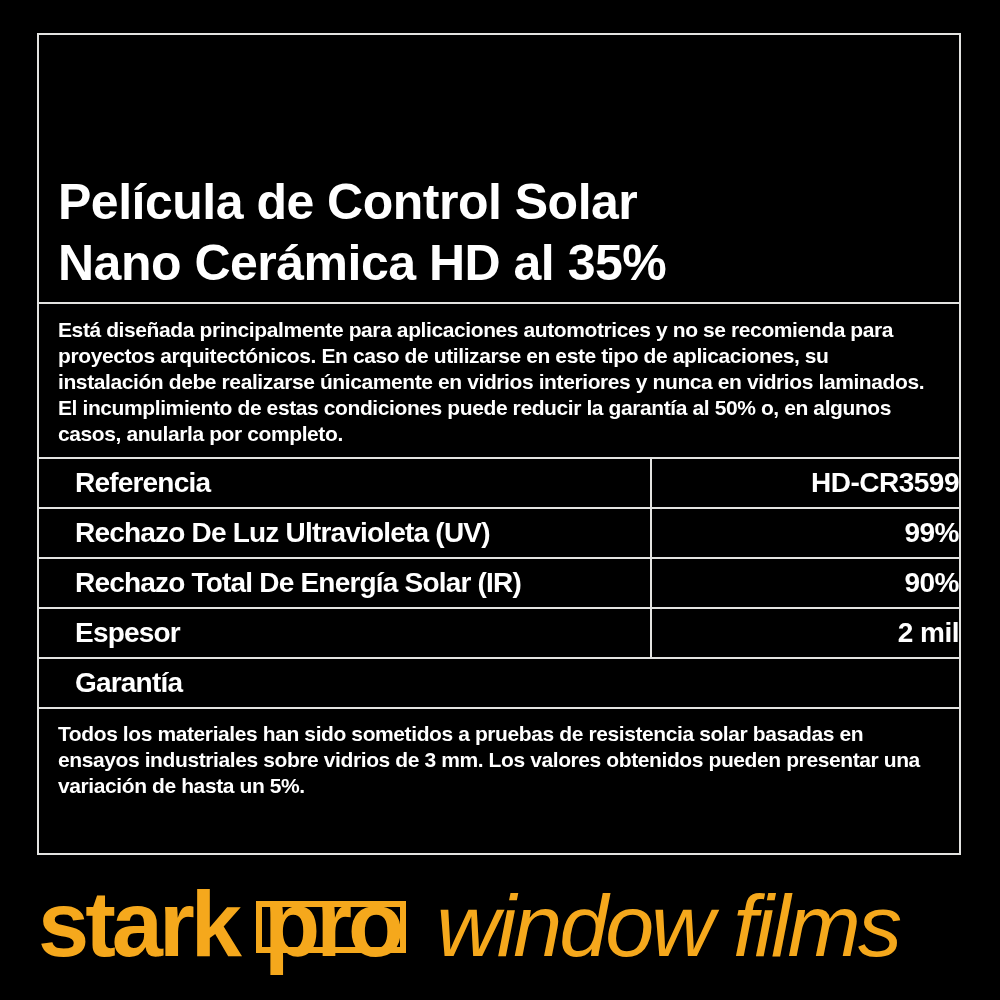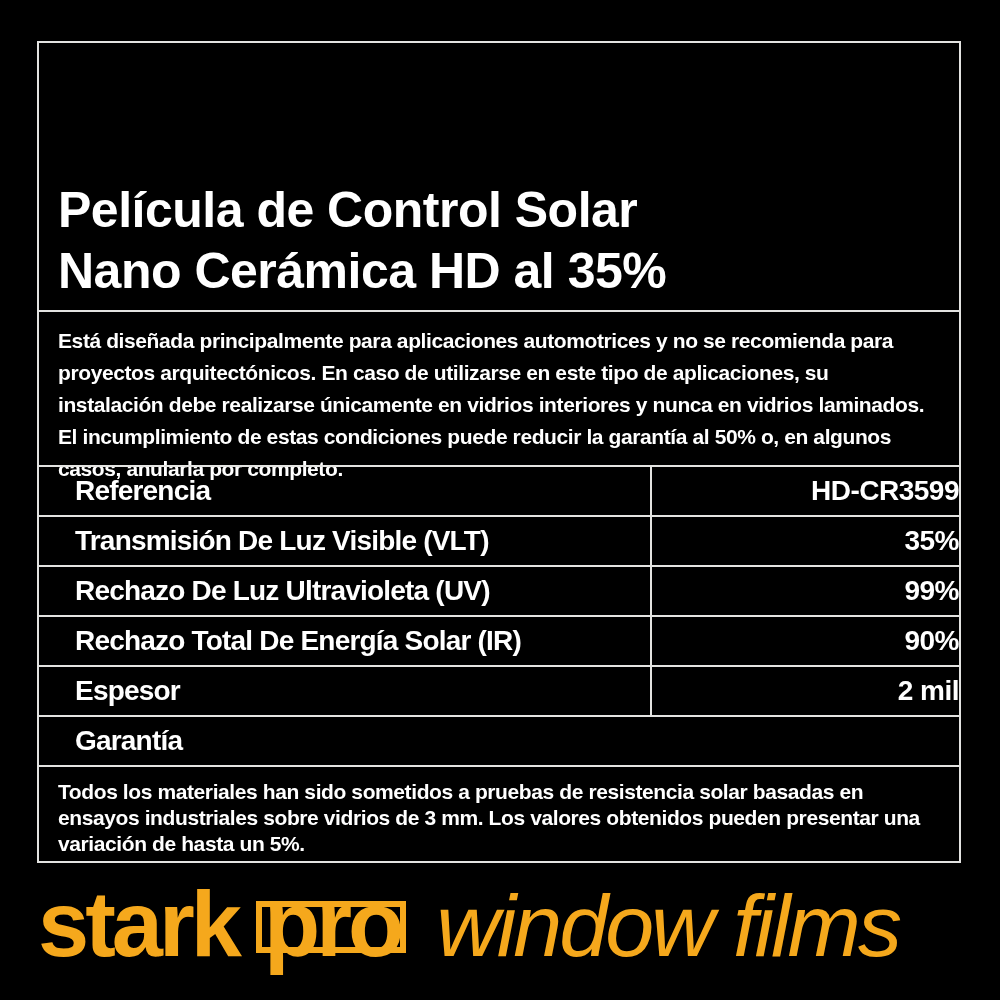--- a/index.html
+++ b/index.html
@@ -12,21 +12,21 @@
   html, body {
     width: 1000px; height: 1000px;
     background: var(--bg);
     font-family: "Liberation Sans", sans-serif;
     color: var(--text);
     overflow: hidden;
     position: relative;
   }
   .card {
     position: absolute;
-    left: 37px; top: 41px;
+    left: 37px; top: 33px;
     width: 924px; height: 822px;
     border: 2px solid var(--border);
     background: var(--bg);
     display: flex;
     flex-direction: column;
   }
   .title-section {
     height: 267px;
     flex: none;
     display: flex;
@@ -39,21 +39,21 @@
     font-weight: bold;
     letter-spacing: -0.5px;
     color: var(--text);
   }
   .intro {
     height: 155px;
     flex: none;
     border-top: 2px solid var(--border);
     padding: 13px 22px 0 19px;
     font-size: 21px;
-    line-height: 32px;
+    line-height: 26px;
     font-weight: bold;
     letter-spacing: -0.4px;
   }
   .spec-table { flex: none; }
   .spec-row {
     height: 50px;
     border-top: 2px solid var(--border);
     display: flex;
     align-items: stretch;
   }
@@ -140,24 +140,20 @@
   </div>
 
   <div class="intro">Está diseñada principalmente para aplicaciones automotrices y no se recomienda para proyectos arquitectónicos. En caso de utilizarse en este tipo de aplicaciones, su instalación debe realizarse únicamente en vidrios interiores y nunca en vidrios laminados. El incumplimiento de estas condiciones puede reducir la garantía al 50% o, en algunos casos, anularla por completo.</div>
 
   <div class="spec-table">
     <div class="spec-row">
       <div class="spec-label">Referencia</div>
       <div class="spec-value">HD-CR3599</div>
     </div>
     <div class="spec-row">
-      <div class="spec-label">Transmisión De Luz Visible (VLT)</div>
-      <div class="spec-value">35%</div>
-    </div>
-    <div class="spec-row">
       <div class="spec-label">Rechazo De Luz Ultravioleta (UV)</div>
       <div class="spec-value">99%</div>
     </div>
     <div class="spec-row">
       <div class="spec-label">Rechazo Total De Energía Solar (IR)</div>
       <div class="spec-value">90%</div>
     </div>
     <div class="spec-row">
       <div class="spec-label">Espesor</div>
       <div class="spec-value">2 mil</div>

